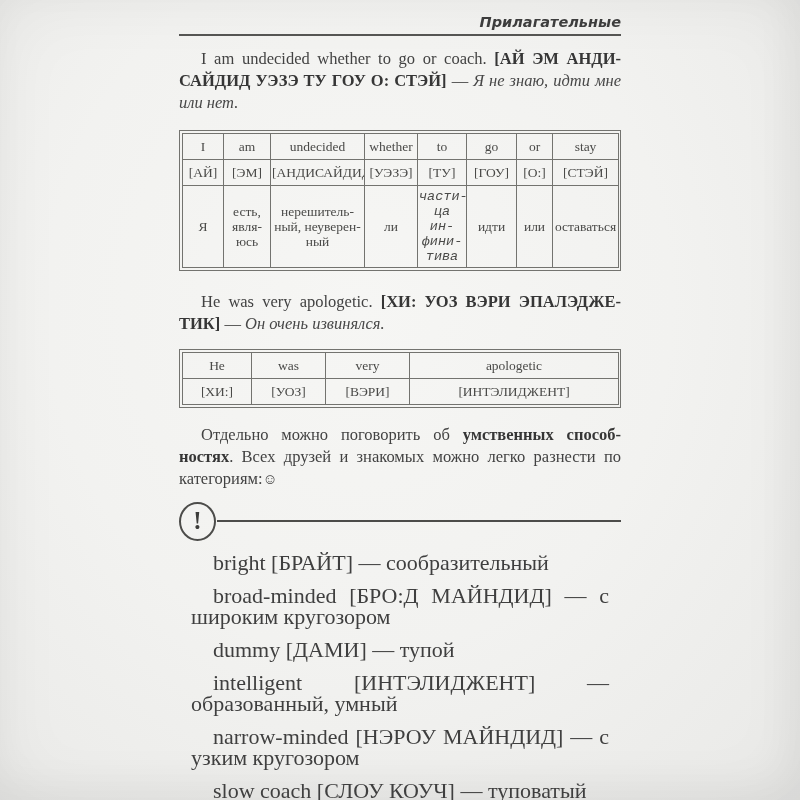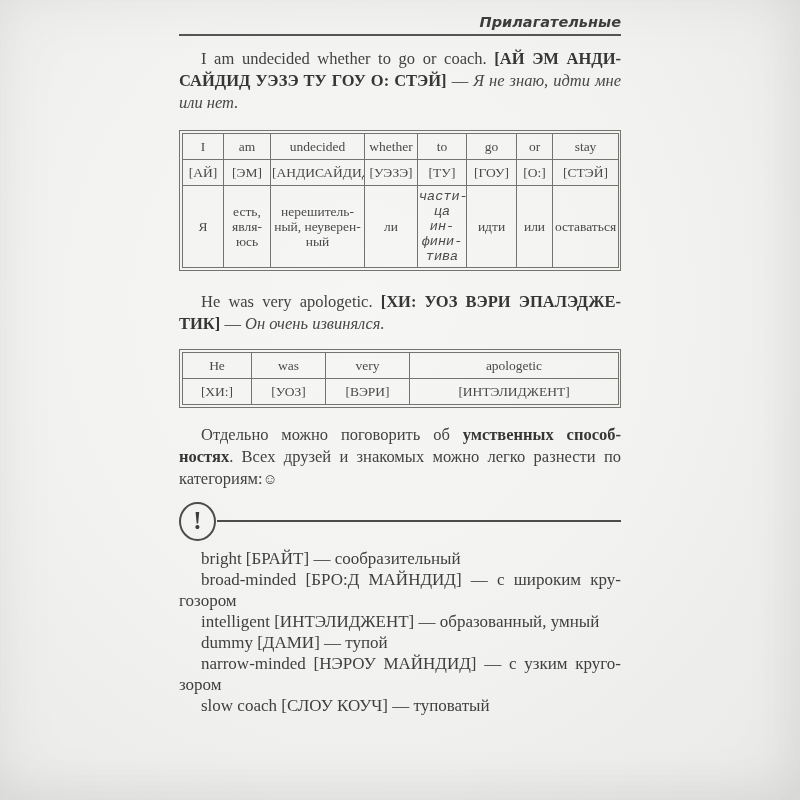--- a/index.html
+++ b/index.html
@@ -97,25 +97,25 @@
   }
   .attn-line {
     flex: 1 1 auto;
     height: 2px;
     background: #4c4c4a;
     margin-left: 1px;
   }
   
   .vocab { margin-top: 8px; }
   .vocab p {
-    margin: 0;
+    margin: 12px;
     text-indent: 22px;
     text-align: justify;
     line-height: 21px;
-    font-size: 17px;
+    font-size: 22px;
     color: #3f3f3f;
   }
   
   .page-num {
     text-align: center;
     margin-top: 5px;
     font-weight: bold;
     font-size: 15.5px;
     color: #454545;
   }
@@ -220,28 +220,28 @@
 
     <div class="vocab">
       <p><span>bright</span>
         <span>[БРАЙТ]</span>
         <span>—</span>
         <span>сообразительный</span></p>
       <p><span>broad-minded</span>
         <span>[БРО:Д МАЙНДИД]</span>
         <span>—</span>
         <span>с широким кру­гозором</span></p>
+      <p><span>dummy</span>
+        <span>[ДАМИ]</span>
+        <span>—</span>
+        <span>тупой</span></p>
       <p><span>intelligent</span>
         <span>[ИНТЭЛИДЖЕНТ]</span>
         <span>—</span>
         <span>образованный, ум­ный</span></p>
-      <p><span>dummy</span>
-        <span>[ДАМИ]</span>
-        <span>—</span>
-        <span>тупой</span></p>
       <p><span>narrow-minded</span>
         <span>[НЭРОУ МАЙНДИД]</span>
         <span>—</span>
         <span>с узким круго­зором</span></p>
       <p><span>slow coach</span>
         <span>[СЛОУ КОУЧ]</span>
         <span>—</span>
         <span>туповатый</span></p>
     </div>
 

